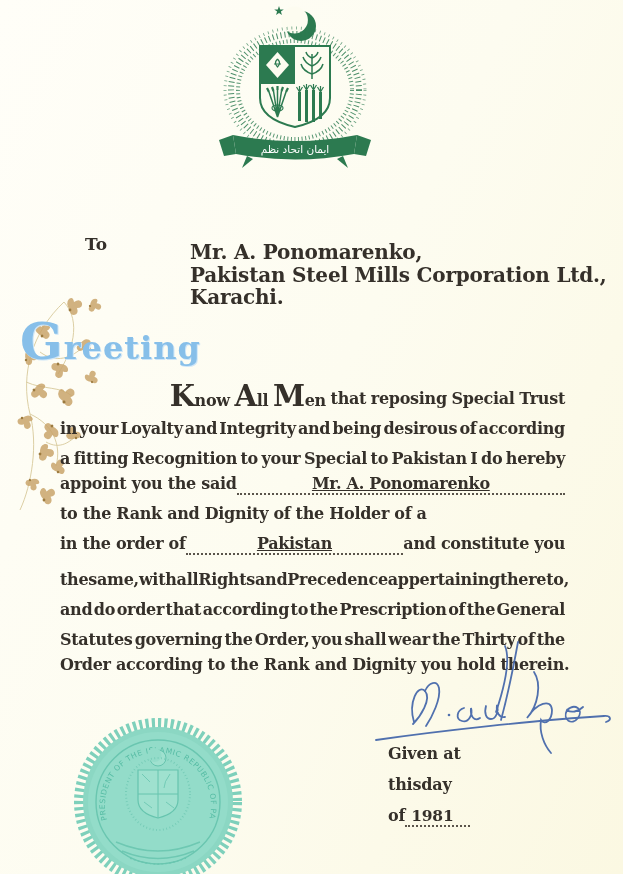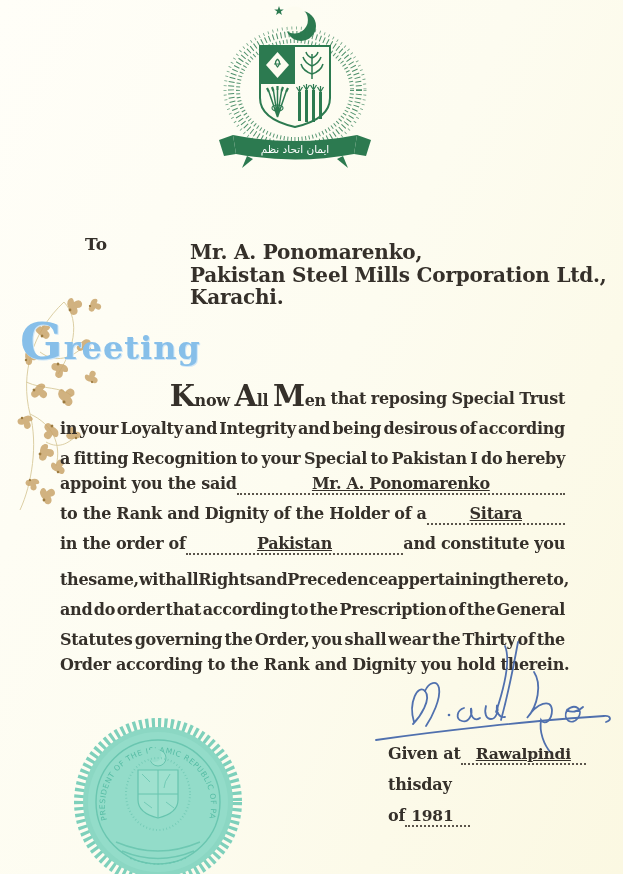--- a/index.html
+++ b/index.html
@@ -185,21 +185,20 @@
         <span class="w">I</span>
         <span class="w">do</span>
         <span class="w">hereby</span>
       </div>
       <div class="bline">
         <span class="w">appoint you the said</span>
         <span class="bfield grow">Mr. A. Ponomarenko</span>
       </div>
       <div class="bline">
         <span class="w">to the Rank and Dignity of the Holder of a</span>
-        <span class="bfield grow">Sitara</span>
       </div>
       <div class="bline">
         <span class="w">in the order of</span>
         <span class="bfield grow">Pakistan</span>
         <span class="w">and constitute you</span>
       </div>
       <div class="bline just">
         <span class="w">the</span>
         <span class="w">same,</span>
         <span class="w">with</span>
@@ -252,21 +251,20 @@
       <path d="M150,-18 C146,4 140,34 133,60"></path>
       <path d="M166,12 C174,24 170,46 159,58 C169,43 183,38 184,50 C184,60 177,66 173,60 C171,72 176,85 183,93"></path>
       <path d="M199,50 c8,-7 17,-1 11,8 c-6,8 -16,2 -11,-8 c4,3 11,2 16,-3"></path>
       <path d="M8,80 C70,71 170,60 236,56 C243,55.5 244,60 238,62"></path>
     </g>
   </svg>
 
   <div class="abs given" id="given-lines">
       <div class="gline">
         <span>Given at</span>
-        <span class="bfield grow">Rawalpindi</span>
       </div>
       <div class="gline">
         <span>this</span>
         <span>day</span>
       </div>
       <div class="gline">
         <span>of</span>
         <span class="bfield trail">1981</span>
       </div>
     </div>

